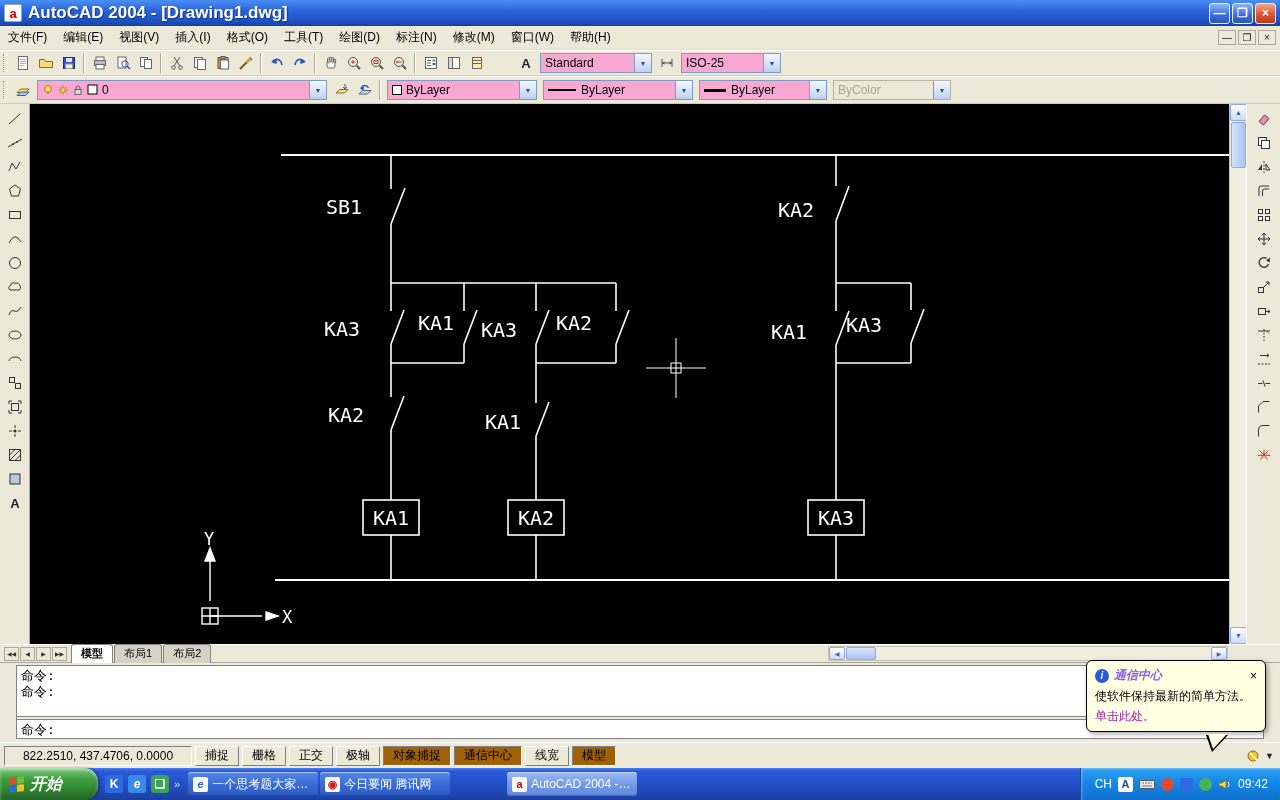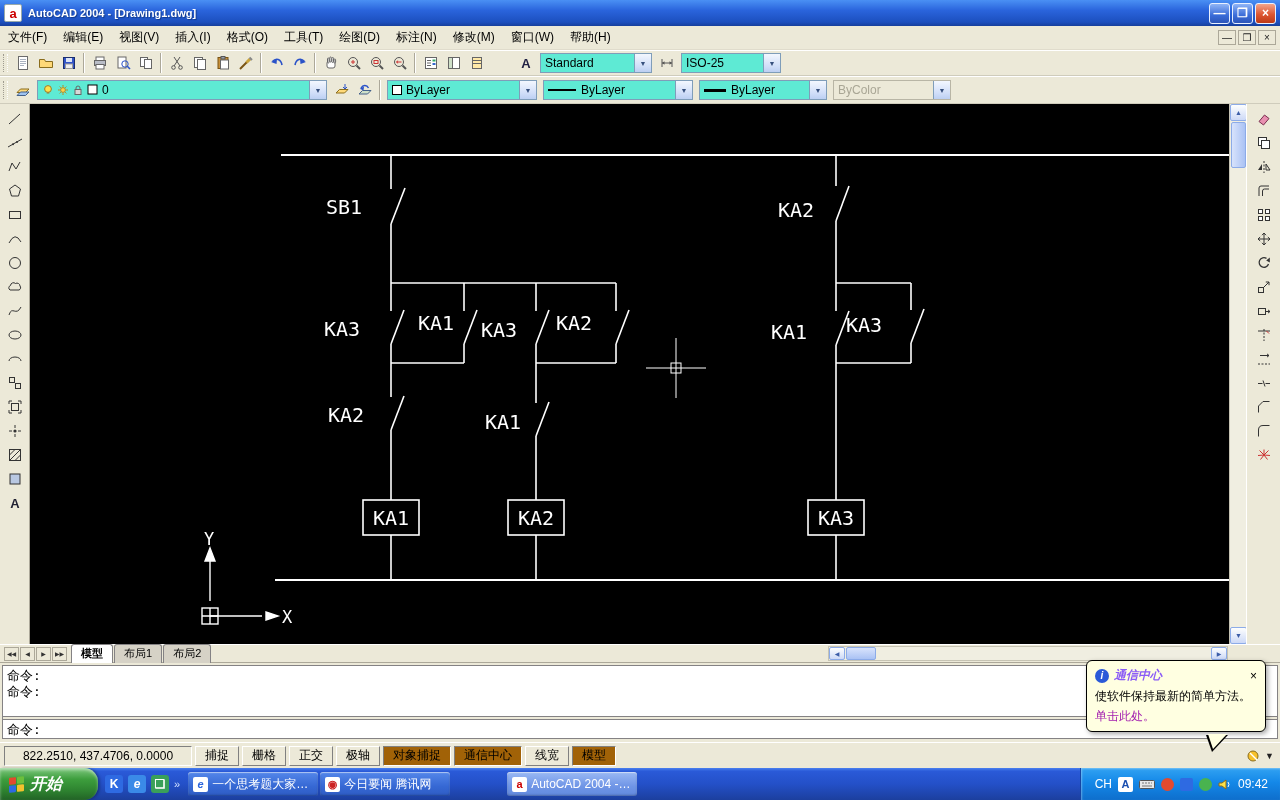--- a/index.html
+++ b/index.html
@@ -5,42 +5,42 @@
 *{margin:0;padding:0;box-sizing:border-box;}
 html,body{width:1280px;height:800px;overflow:hidden;}
 body{font-family:"Liberation Sans",sans-serif;background:#ece9d8;font-size:12px;}
 .screen{position:relative;width:1280px;height:800px;background:#ece9d8;}
 
 
 .titlebar{height:26px;display:flex;align-items:center;padding:0 4px;
   background:linear-gradient(180deg,#4a90f4 0%,#2a64dc 40%,#1c4fbe 85%,#163f9c 100%);}
 .app-ico{width:18px;height:18px;background:#fff;border:1px solid #9aa;display:flex;align-items:center;justify-content:center;
   color:#c00;font-weight:bold;font-size:13px;border-radius:2px;}
-.title-text{color:#fff;font-weight:bold;font-size:11px;margin-left:6px;flex:1;text-shadow:1px 1px 1px #123a8a;white-space:nowrap;}
+.title-text{color:#fff;font-weight:bold;font-size:17px;margin-left:6px;flex:1;text-shadow:1px 1px 1px #123a8a;white-space:nowrap;}
 .winbtn{width:21px;height:21px;margin-left:2px;border-radius:3px;border:1px solid #e8f0ff;display:flex;align-items:center;justify-content:center;
   color:#fff;font-size:12px;font-weight:bold;line-height:1;}
 .btn-min,.btn-max{background:linear-gradient(180deg,#8fb4f6,#3a6cd8 60%,#2c55b8);}
 .btn-close{background:linear-gradient(180deg,#f4a58b,#dd5632 55%,#bd3a16);}
 
 
 .menubar{height:24px;display:flex;align-items:center;background:#ece9d8;border-bottom:1px solid #e0dccc;}
 .menu-item{padding:3px 8px;font-size:12px;color:#000;white-space:nowrap;}
 .mdi{margin-left:auto;display:flex;gap:2px;padding-right:4px;}
 .mdibtn{width:18px;height:15px;border:1px solid #aca899;background:#ece9d8;display:flex;align-items:center;justify-content:center;
   font-size:10px;line-height:1;color:#222;}
 
 
 .toolbar{display:flex;align-items:center;background:#ece9d8;padding:1px 2px;border-top:1px solid #fff;border-bottom:1px solid #cfccbc;}
 .toolbar1{height:26px;}
 .toolbar2{height:28px;}
 .grip{width:5px;height:18px;margin:0 3px 0 1px;border-left:1px dotted #9e9a8e;border-right:1px dotted #fff;}
 .tbtn{width:23px;height:22px;display:flex;align-items:center;justify-content:center;border:1px solid transparent;border-radius:2px;}
 .tbtn svg{display:block;}
 .tsep{width:2px;height:20px;border-left:1px solid #aca899;border-right:1px solid #fff;margin:0 3px;}
-.combo{height:20px;background:#5eead4;border:1px solid #7f9db9;display:flex;align-items:center;font-size:12px;padding-left:4px;margin:0 3px;overflow:hidden;white-space:nowrap;}
+.combo{height:20px;background:#f9a8d4;border:1px solid #7f9db9;display:flex;align-items:center;font-size:12px;padding-left:4px;margin:0 3px;overflow:hidden;white-space:nowrap;}
 .combo .ctext{flex:1;overflow:hidden;}
 .combo .arrow{margin-left:4px;width:17px;height:18px;flex:0 0 17px;background:linear-gradient(180deg,#f3f7fe,#cfddf8 70%,#bccff2);
   border-left:1px solid #7f9db9;display:flex;align-items:center;justify-content:center;font-size:7px;color:#36507e;}
 .combo.disabled{background:#ece9d8;color:#a9a695;border-color:#b8b5a5;}
 .mini{display:inline-block;margin-right:3px;}
 .swatch{width:10px;height:10px;background:#fff;border:1px solid #000;margin-right:4px;flex:0 0 10px;}
 .linesample{width:28px;height:2px;background:#000;margin-right:5px;flex:0 0 28px;}
 .lwsample{width:22px;height:3px;background:#000;margin-right:5px;flex:0 0 22px;}
 
 
@@ -64,21 +64,21 @@
 
 
 .tabrow{height:18px;display:flex;align-items:center;background:#ece9d8;font-size:11px;padding-left:4px;border-top:1px solid #fff;}
 .tabnav{display:flex;gap:1px;margin-right:4px;}
 .tabnav span{width:15px;height:14px;border:1px solid #aca899;background:#ece9d8;display:flex;align-items:center;justify-content:center;
   font-size:6px;color:#333;}
 .tab{padding:1px 9px 2px;border:1px solid #848284;border-bottom:none;background:#d6d2c6;margin-right:1px;border-radius:3px 3px 0 0;}
 .tab.active{background:#fff;font-weight:bold;}
 
 
-.cmdarea{height:80px;background:#ece9d8;padding:2px 2px 3px;border-top:1px solid #aca899;}
+.cmdarea{height:80px;background:#ece9d8;padding:2px 16px 3px;border-top:1px solid #aca899;}
 .cmd-inner{height:100%;border:1px solid #848284;background:#fff;display:flex;flex-direction:column;
   font-family:"DejaVu Sans Mono",monospace;font-size:13px;color:#000;}
 .cmd-hist{flex:1;padding:1px 4px;overflow:hidden;}
 .cmd-line{height:16px;white-space:pre;}
 .cmd-split{height:4px;background:#ece9d8;border-top:1px solid #848284;border-bottom:1px solid #848284;}
 .cmd-input{height:18px;padding:1px 4px;white-space:pre;}
 
 
 .statusbar{height:26px;display:flex;align-items:center;background:#ece9d8;padding:0 4px;gap:3px;border-top:1px solid #fff;font-size:12px;}
 .coords{width:188px;height:20px;display:flex;align-items:center;justify-content:center;

